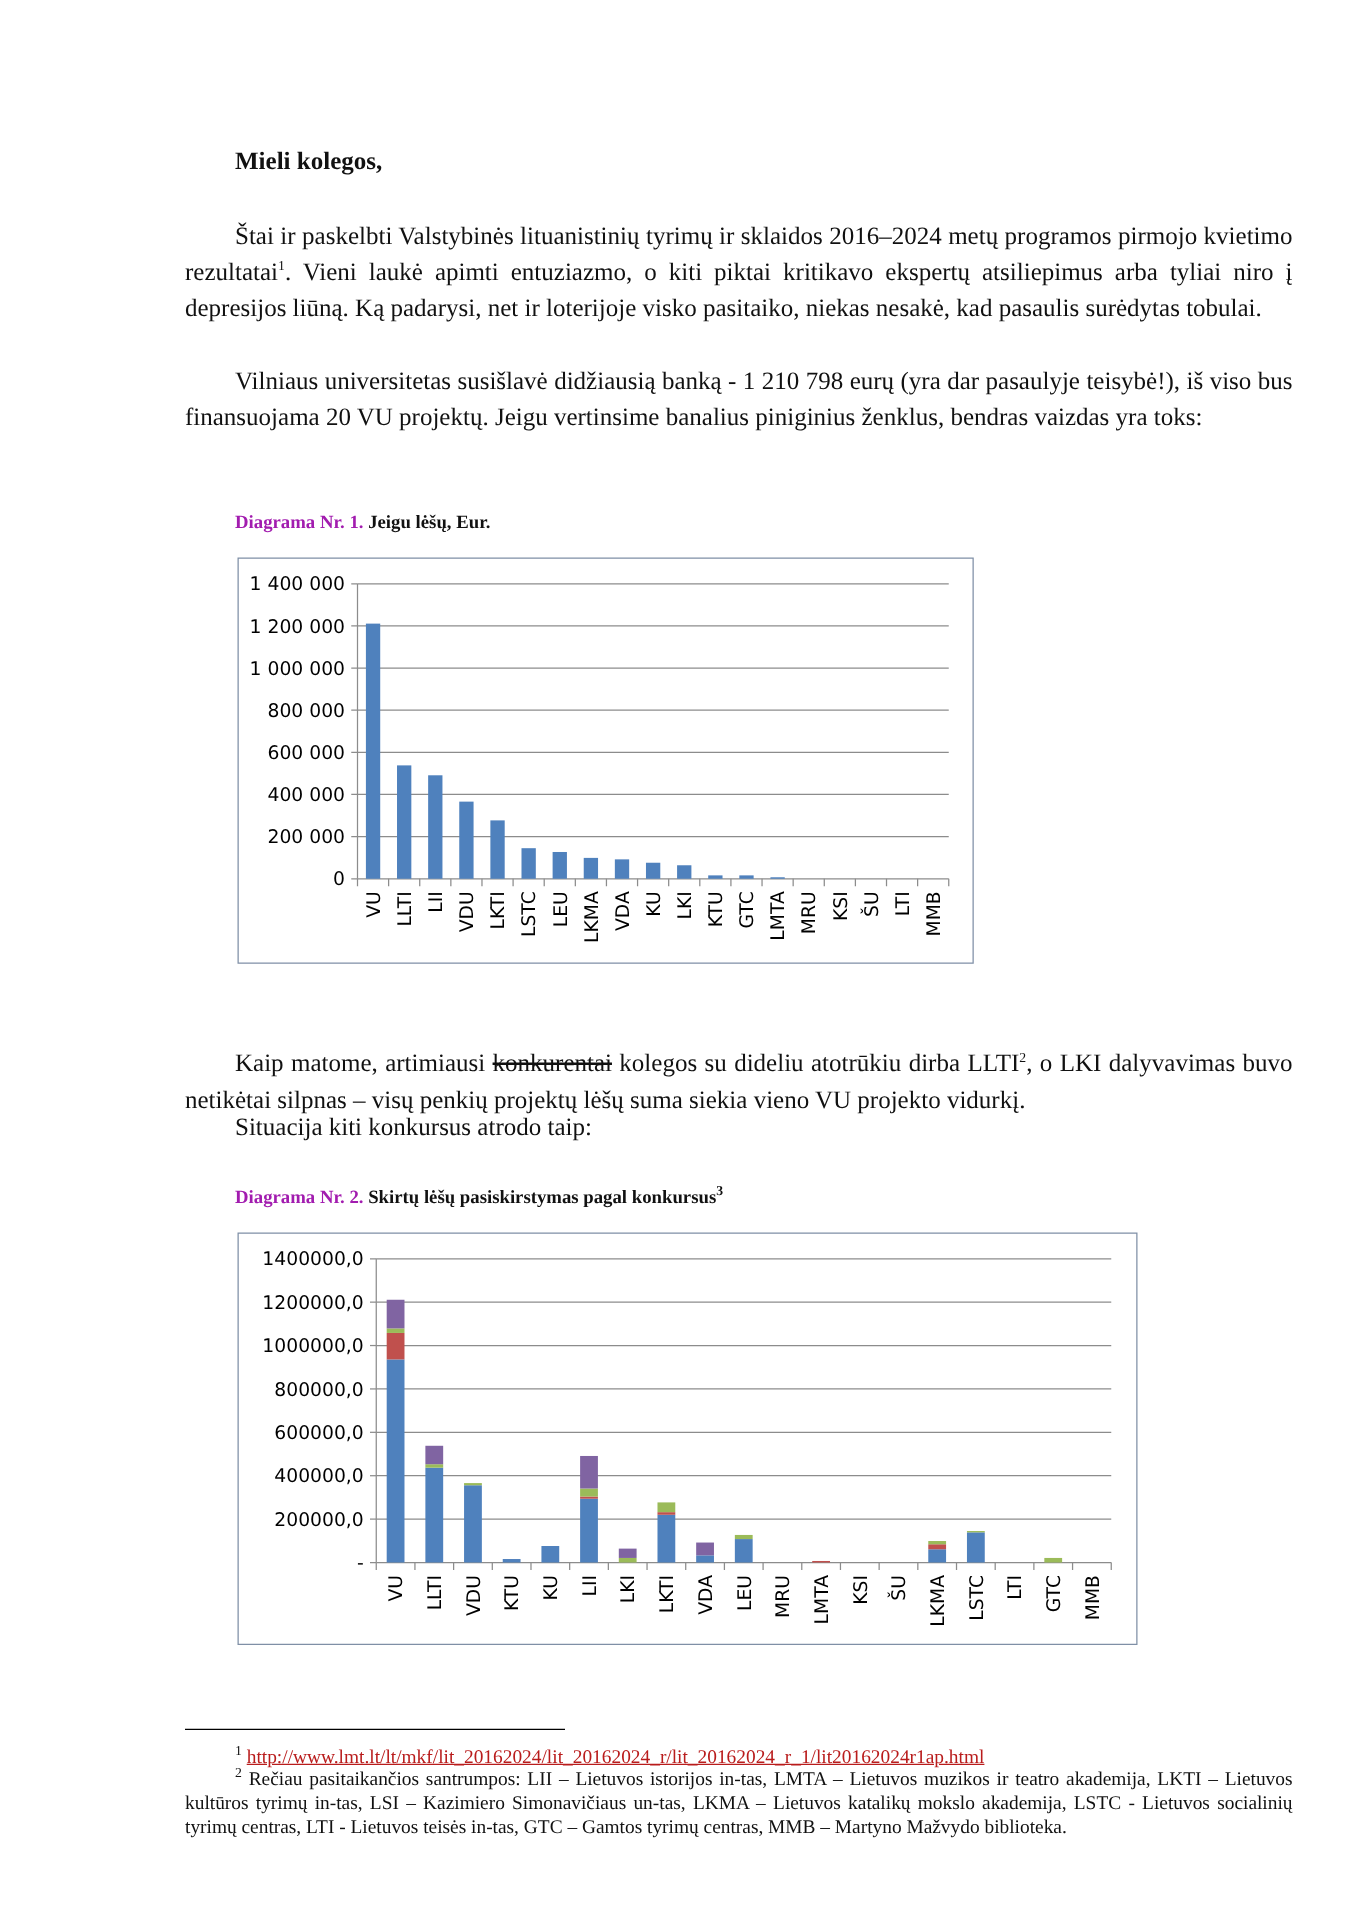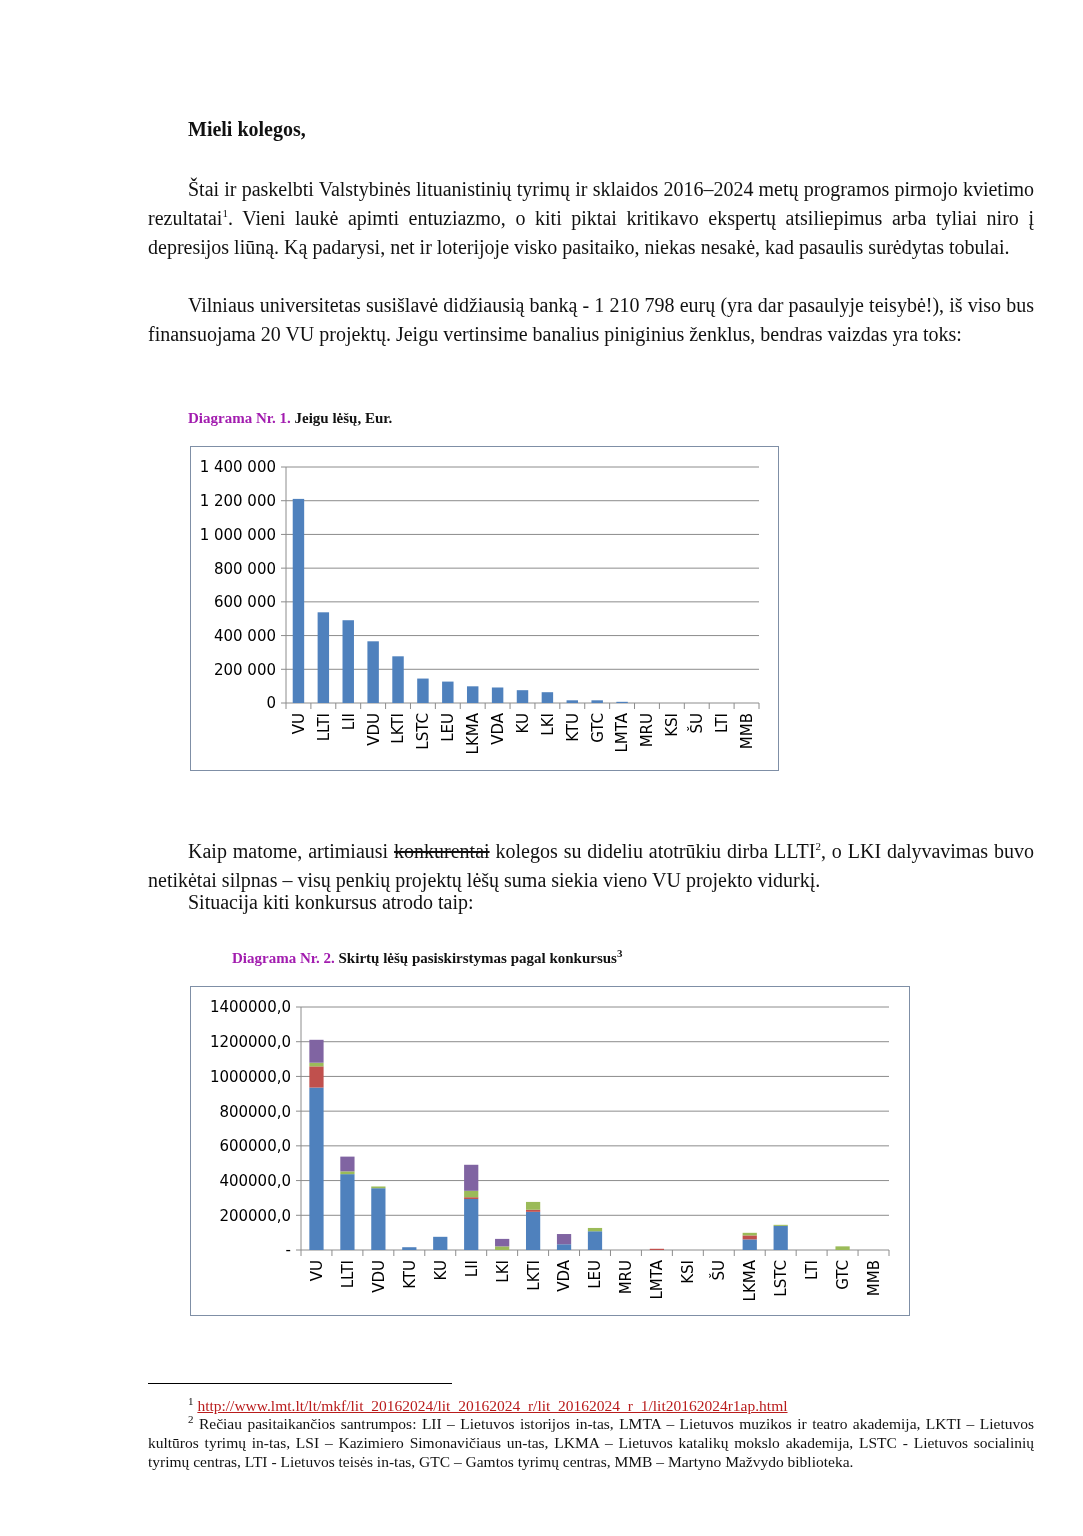--- a/index.html
+++ b/index.html
@@ -11,21 +11,21 @@
   .para .indent { display:inline-block; width:40px; }
   .p1 { top:175px; }
   .p2 { top:291px; }
   .p3 { top:800px;margin-top:37px; }
   .p4 { top:888px; }
   sup { font-size:11px; line-height:0; vertical-align:super; }
   .strike { text-decoration:line-through; }
   .caption { position:absolute; left:188px; font-size:15px; font-weight:bold; }
   .caption .lbl { color:#a21caf; }
   .cap1 { top:410px; }
-  .cap2 { top:950px;margin-left:44px; }
+  .cap2 { top:950px; }
   .chart-frame { position:absolute; border:1px solid #7f8fa6; background:#fff; }
   .frame1 { left:190px; top:446px; width:587px; height:323px; }
   .frame2 { left:190px; top:986px; width:718px; height:328px; }
   svg text { font-family:"DejaVu Sans", sans-serif; }
   .footrule { position:absolute; left:148px; top:1383px; width:304px; border-top:1px solid #000; }
   .fn { position:absolute; left:148px; width:886px; font-size:15.5px; line-height:19px; text-align:justify; }
   .fn1 { top:1396px; }
   .fn2 { top:1414px; }
   .fn3 { top:1474px; }
   .fn .ind { display:inline-block; width:40px; }

